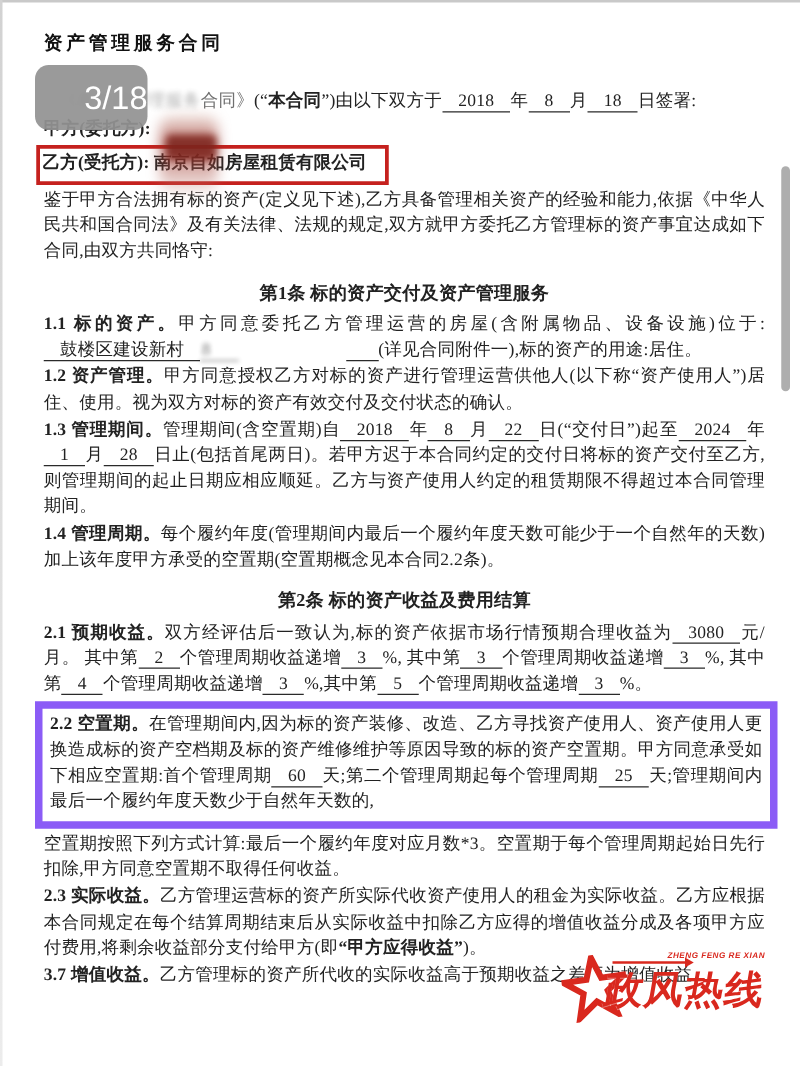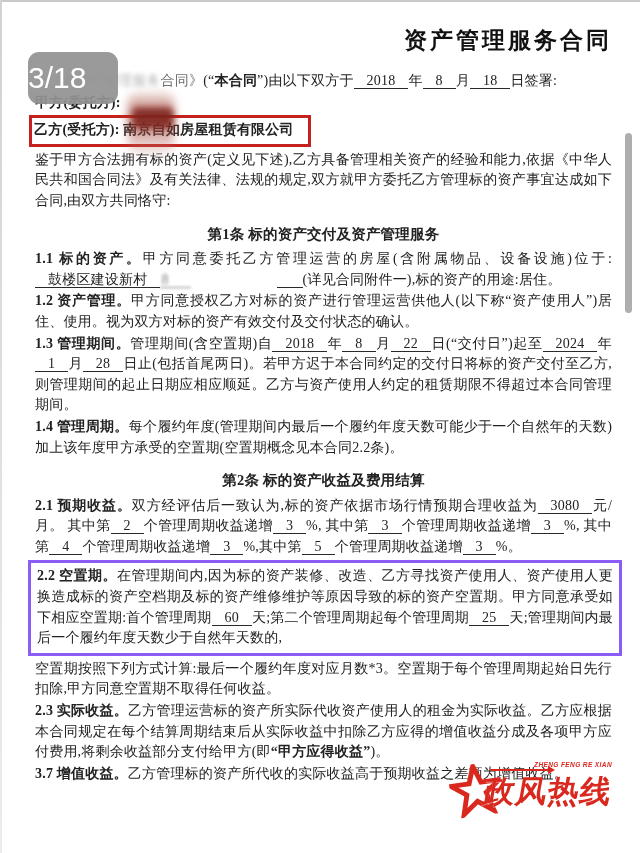--- a/index.html
+++ b/index.html
@@ -6,41 +6,41 @@
   body{
     width:640px;height:853px;overflow:hidden;position:relative;
     background:#ffffff;
     font-family:"Liberation Serif","DejaVu Serif",serif;
   }
   .photo-top-edge{position:absolute;top:0;left:0;right:0;height:2px;background:#c9c9c9;z-index:5;}
   .photo-left-edge{position:absolute;top:0;left:0;bottom:0;width:2px;background:linear-gradient(#d2d2d2,#ececec);z-index:5;}
 
   .doc{position:absolute;top:0;left:0;right:0;bottom:0;padding:22px 28px 0 35px;color:#1f1f1f;}
   .contract-no{text-align:right;font-size:10.5px;letter-spacing:.3px;color:#2a2a2a;}
-  .title{text-align:right;font-size:23px;font-weight:bold;letter-spacing:3px;margin:3px 0 15px 0;color:#111;}
+  .title{text-align:left;font-size:15px;font-weight:bold;letter-spacing:3px;margin:3px 0 28px 0;color:#111;}
 
   .para{font-size:14px;line-height:20.6px;text-align:justify;margin:0 0 1px 0;letter-spacing:.2px;color:#222;}
   .para.indent{text-indent:12px;}
   .para.h{text-align:center;margin:12px 0 5px 0;font-size:14.5px;text-indent:0;}
   .para.box-fit{display:table;border:3px solid #c5211e;padding:2px 14px 3px 2px;margin:2px 0 3px -6px;}
-  .para.box-wide{border:3px solid #8b5cf6;padding:3px 6px 4px 6px;margin:3px -10px 3px -7px;}
+  .para.box-wide{border:6px solid #8b5cf6;padding:3px 6px 4px 6px;margin:3px -10px 3px -7px;}
 
   .seg-text{}
   .seg-bold{font-weight:bold;}
   .seg-blank{border-bottom:1px solid #2a2a2a;padding:0 13px;white-space:nowrap;}
   .seg-blur{filter:blur(2px);opacity:.45;color:#555;}
   .seg-light{color:#6f6f6f;filter:blur(.4px);margin-top:20px;}
   .seg-blurblank{border-bottom:1px solid #2a2a2a;padding:0 22px 0 1px;filter:blur(1.6px);opacity:.6;}
   .seg-gap{display:inline-block;width:86px;}
 
   .page-badge{
     position:absolute;left:28px;top:52px;width:90px;height:52px;z-index:20;
     background:rgba(146,146,146,.93);border-radius:11px;
-    display:flex;align-items:center;justify-content:flex-start;
-    color:#ffffff;font-size:30px;font-family:"Liberation Sans","DejaVu Sans",sans-serif;
+    display:flex;align-items:center;justify-content:flex-end;
+    color:#ffffff;font-size:26px;font-family:"Liberation Sans","DejaVu Sans",sans-serif;
   }
 
   .scrollbar{position:absolute;left:625px;top:133px;width:7px;height:180px;background:#aeaeae;border-radius:4px;z-index:30;}
 
   .redact-smear{
     position:absolute;left:128px;top:92px;width:46px;height:62px;z-index:8;border-radius:10px;
     background:linear-gradient(180deg,rgba(205,160,140,.25),rgba(150,40,30,.72) 40%,rgba(170,80,70,.5) 65%,rgba(205,160,150,.18));
     filter:blur(5px);
   }
   .redact-core{position:absolute;left:133px;top:108px;width:40px;height:20px;z-index:9;background:#7c241d;border-radius:4px;filter:blur(3px);opacity:.85;}

